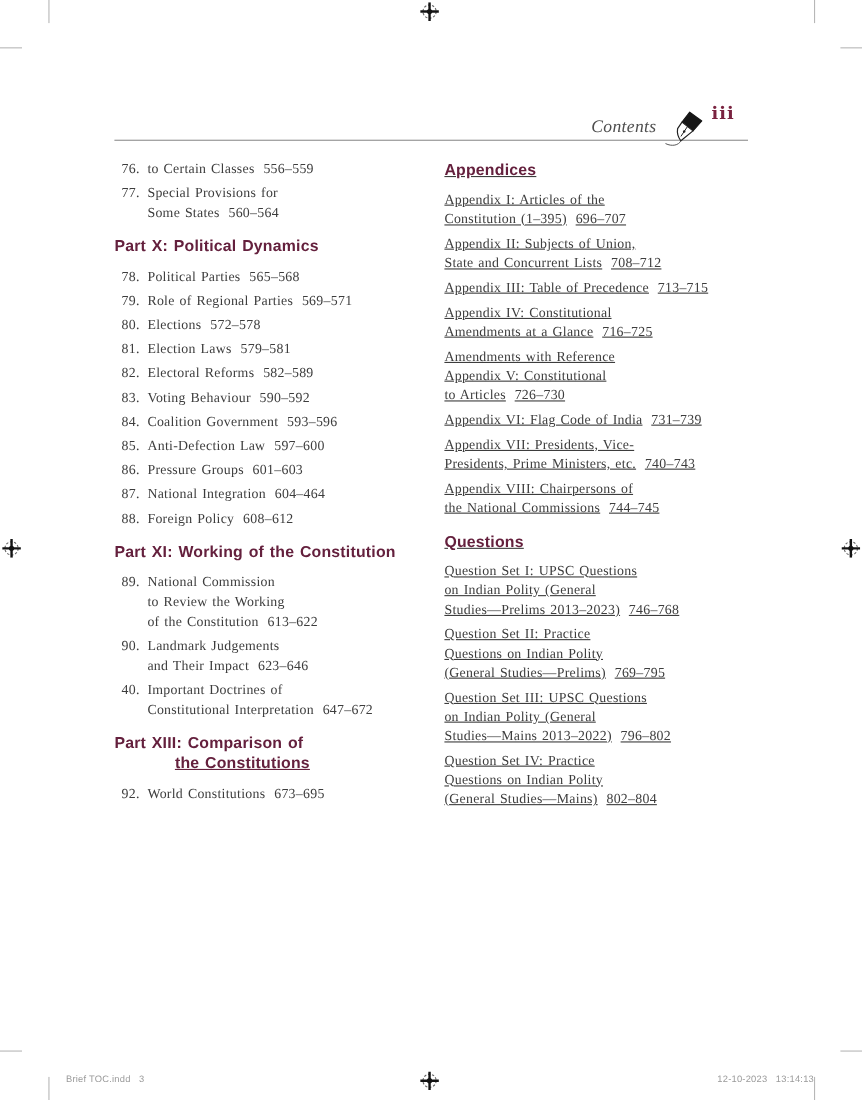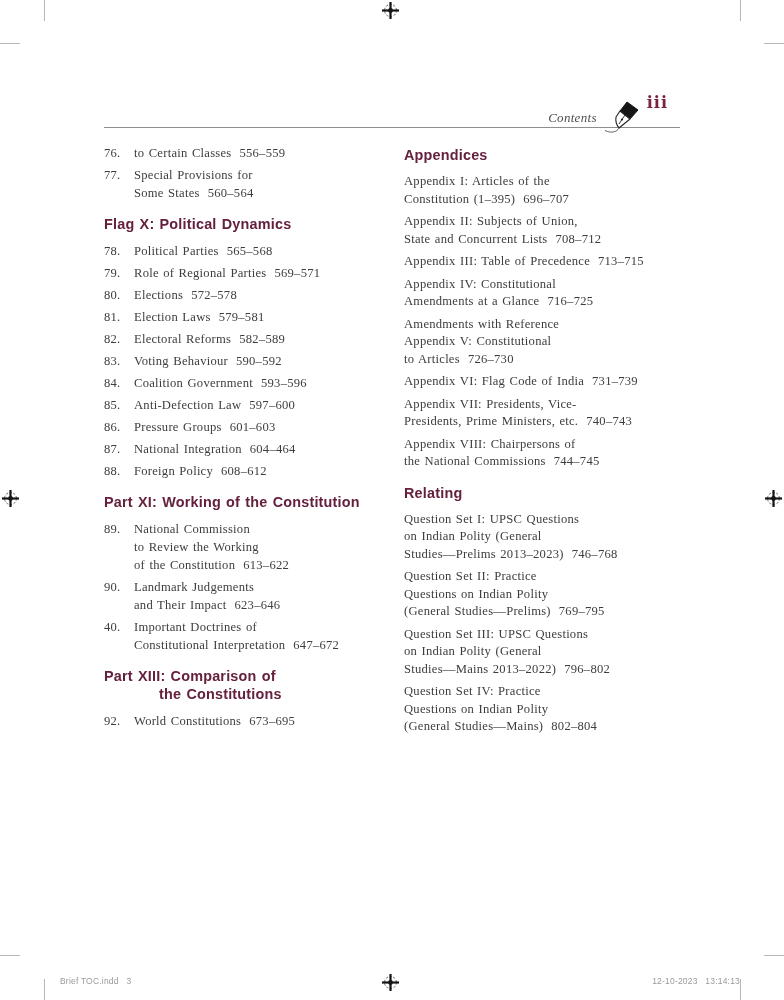--- a/index.html
+++ b/index.html
@@ -13,41 +13,41 @@
   .crop.v { width:1px; height:21px; }
   .crop.h { height:1px; width:20px; }
 
   
   .regmark { position:absolute; width:17px; height:17px; }
 
   
   .header-rule { position:absolute; left:104px; top:127px; width:576px; height:1px; background:#8e8e8e; }
   .header-group { position:absolute; top:98px; left:104px; width:576px; height:30px;
                   display:flex; justify-content:flex-end; align-items:flex-end; padding-right:12px; }
-  .running-head { font-style:italic; font-size:13px; color:#4e4e4e; letter-spacing:0.3px;
+  .running-head { font-style:italic; font-size:16px; color:#4e4e4e; letter-spacing:0.3px;
                   line-height:1; padding-bottom:4px; }
   .pen-wrap { width:40px; height:34px; position:relative; margin:0 4px -7px 6px; }
   .folio { font-weight:bold; font-size:16px; color:#7a2340; line-height:1; padding-bottom:17px;
            letter-spacing:1px; font-family:"DejaVu Serif", serif; }
 
   
   .col { position:absolute; width:278px; font-size:12.6px; color:#3d3d3d;
          letter-spacing:0.25px; word-spacing:1px; }
   #left-col  { left:104px; top:144px; }
-  #right-col { left:404px; top:146px; }
+  #right-col { left:404px; top:146px;text-decoration:underline; }
 
   .part-heading { font-family:"Liberation Sans", sans-serif; font-weight:700;
                   font-size:14.4px; color:#64203d; letter-spacing:0.2px;
                   margin:13px 0 9px 0; line-height:18px; white-space:nowrap; }
   .col > section:first-child .part-heading:first-child { margin-top:0; }
-  .part-heading .hline2 { padding-left:55px; }
+  .part-heading .hline2 { padding-left:55px;text-decoration:underline; }
 
   .entry { display:flex; margin-bottom:4px; }
   #right-col .entry { margin-bottom:5px; }
-  .entry .num { flex:0 0 23px; text-align:left; margin-right:7px; line-height:18px; }
+  .entry .num { flex:0 0 23px; text-align:right; margin-right:7px; line-height:18px; }
   .entry .body { flex:1; min-width:0; }
   .entry .line { line-height:18px; white-space:nowrap; }
   #right-col .entry .line { line-height:17.5px; }
   .entry .line.last { display:flex; }
   .entry .pages { flex:0 0 auto; margin-left:8px; white-space:nowrap; }
 
   
   .footer-text { position:absolute; font-family:"Liberation Sans", sans-serif;
                  font-size:8.5px; color:#9a9a9a; white-space:pre; letter-spacing:0.2px; }
   #footer-left  { left:60px;  top:976px; }
@@ -124,21 +124,21 @@
             <div class="line"><span>Special Provisions for</span></div>
             <div class="line last">
               <span>Some States</span>
               <span class="pages">560–564</span>
             </div>
           </div>
         </div>
       </section>
       <section>
         <div class="part-heading">
-          <div>Flag X: Political Dynamics</div>
+          <div>Part X: Political Dynamics</div>
         </div>
         <div class="entry">
           <div class="num">78.</div>
           <div class="body">
             <div class="line last">
               <span>Political Parties</span>
               <span class="pages">565–568</span>
             </div>
           </div>
         </div>
@@ -359,21 +359,21 @@
             <div class="line"><span>Appendix VIII: Chairpersons of</span></div>
             <div class="line last">
               <span>the National Commissions</span>
               <span class="pages">744–745</span>
             </div>
           </div>
         </div>
       </section>
       <section>
         <div class="part-heading">
-          <div>Relating</div>
+          <div>Questions</div>
         </div>
         <div class="entry">
           <div class="body">
             <div class="line"><span>Question Set I: UPSC Questions</span></div>
             <div class="line"><span>on Indian Polity (General</span></div>
             <div class="line last">
               <span>Studies—Prelims 2013–2023)</span>
               <span class="pages">746–768</span>
             </div>
           </div>

